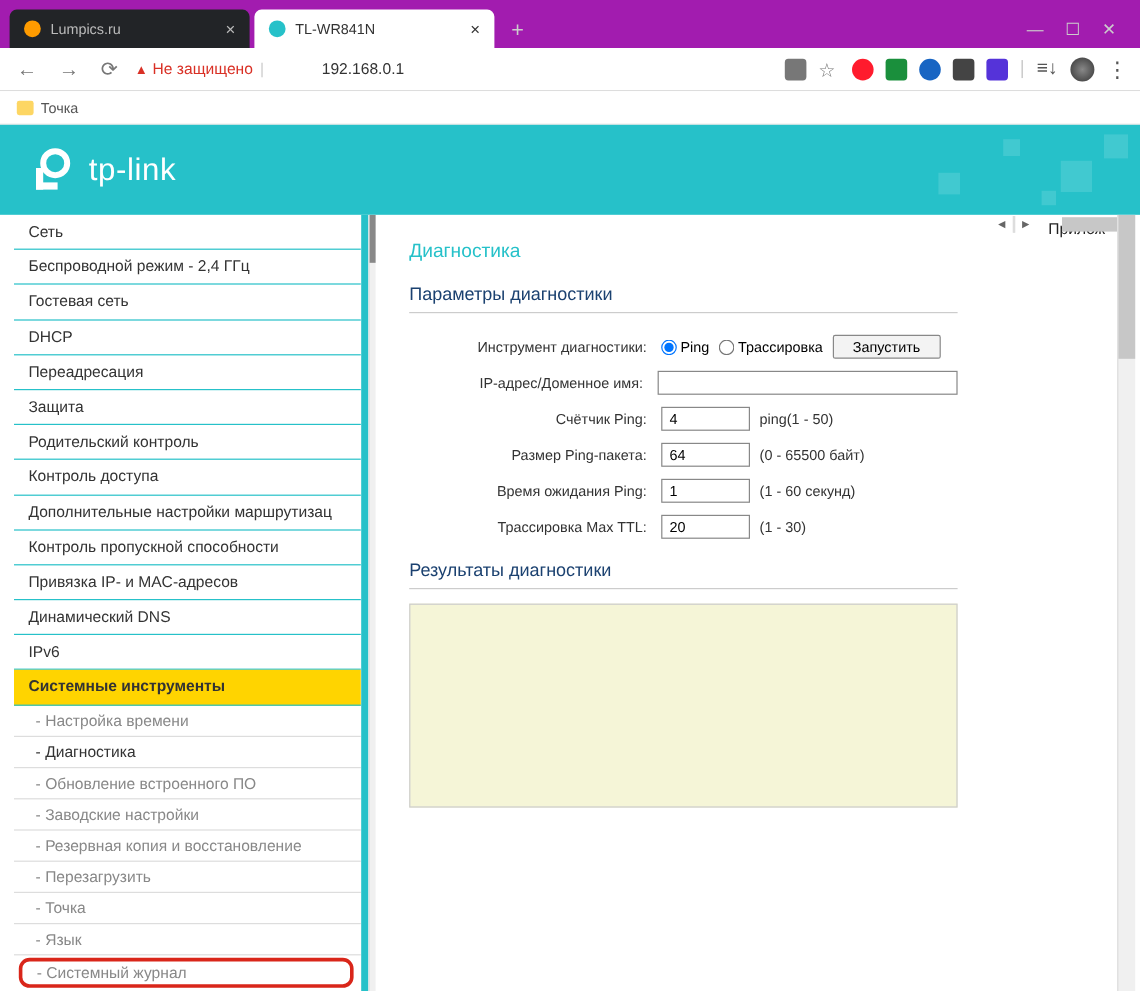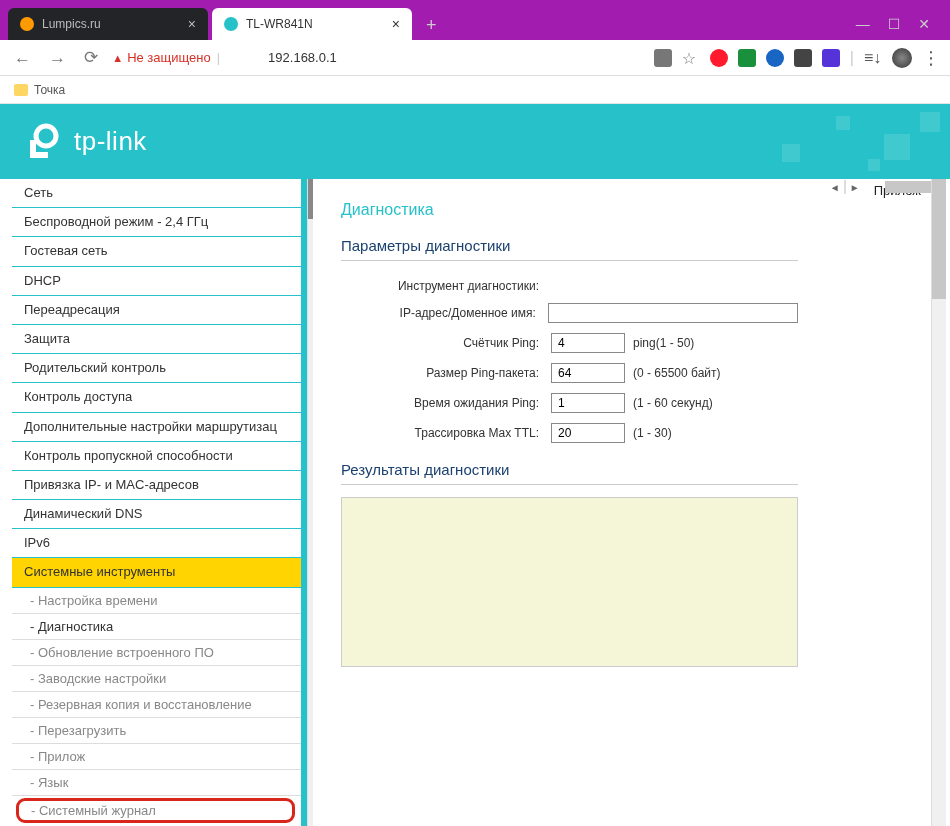--- a/index.html
+++ b/index.html
@@ -41,21 +41,21 @@
 .hdr-sub { font-size: 12px; margin-top: 2px; }
 .hdr-pattern { position: absolute; right: 0; top: 0; height: 100%; width: 260px; opacity: 0.5; }
 .hdr-pattern span { position: absolute; background: rgba(255,255,255,0.25); }
 
 
 .page { display: flex; height: calc(826px - 40px - 36px - 28px - 75px); margin-left: 12px; }
 .sidebar { width: 295px; border-right: 6px solid #26c1c9; overflow-y: auto; background: #fff; }
 .sidebar-item { padding: 5px 12px; font-size: 13px; color: #333; border-bottom: 1px solid #26c1c9; cursor: pointer; line-height: 1.4; }
 .sidebar-sub { padding: 5px 12px 5px 18px; font-size: 13px; color: #888; border-bottom: 1px solid #ddd; cursor: pointer; }
 .sidebar-sub.current { color: #333; }
-.sidebar-item.selected { background: #ffd400; color: #333; font-weight: normal; }
+.sidebar-item.selected { background: #ffd400; color: #333; font-weight: bold; }
 .highlight-box { border: 3px solid #d9261a; border-radius: 9px; margin: 2px 6px 2px 4px; padding: 2px 8px 2px 12px; color: #888; font-size: 13px; }
 
 .content { flex: 1; padding: 0 4px 0 0; overflow: hidden; display: flex; }
 .content-inner { flex: 1; padding: 22px 28px 10px; overflow: auto; position: relative; }
 .page-title { color: #26c1c9; font-size: 16px; margin-bottom: 18px; font-weight: normal; }
 .section-title { color: #1b4170; font-size: 15px; border-bottom: 1px solid #ccc; padding-bottom: 6px; margin-bottom: 18px; }
 
 .form-row { display: flex; align-items: center; margin-bottom: 10px; font-size: 12px; }
 .form-label { width: 210px; text-align: right; padding-right: 12px; color: #333; }
 .form-field { display: flex; align-items: center; gap: 8px; }
@@ -167,39 +167,50 @@
         <div class="sidebar-item">IPv6</div>
       </div>
     <div class="sidebar-item selected">Системные инструменты</div>
     <div id="sidebar-subs">
         <div class="sidebar-sub">- Настройка времени</div>
         <div class="sidebar-sub current">- Диагностика</div>
         <div class="sidebar-sub">- Обновление встроенного ПО</div>
         <div class="sidebar-sub">- Заводские настройки</div>
         <div class="sidebar-sub">- Резервная копия и восстановление</div>
         <div class="sidebar-sub">- Перезагрузить</div>
-        <div class="sidebar-sub">- Прилож</div>
+        <div class="sidebar-sub">- Точка</div>
         <div class="sidebar-sub">- Язык</div>
       </div>
     <div class="highlight-box">- Системный журнал</div>
     <div class="sidebar-sub">- Статистика</div>
 
   </div>
 
   <div class="content">
     <div class="vscroll-stub" style="width:6px">
         <div class="vscroll-thumb" style="height:40px;background:#888"></div>
       </div>
     <div style="flex:1;display:flex;flex-direction:row;overflow:hidden">
       <div class="content-inner">
         <div class="page-title">Диагностика</div>
         <div class="section-title">Параметры диагностики</div>
 
         <div class="form-row">
           <div class="form-label">Инструмент диагностики:</div>
+          <div class="form-field">
+            <label class="radio-lbl">
+                <input type="radio" name="tool" checked="" style=""> 
+                <span>Ping</span>
+              </label>
+            <label class="radio-lbl">
+                <input type="radio" name="tool" style=""> 
+                <span>Трассировка</span>
+              </label>
+            <button class="btn">Запустить</button>
+          </div>
         </div>
 
         <div class="form-row">
           <div class="form-label">IP-адрес/Доменное имя:</div>
           <div class="form-field">
               <input type="text" class="ip-input" value="" style="">
             </div>
         </div>
 
         <div class="form-row">

